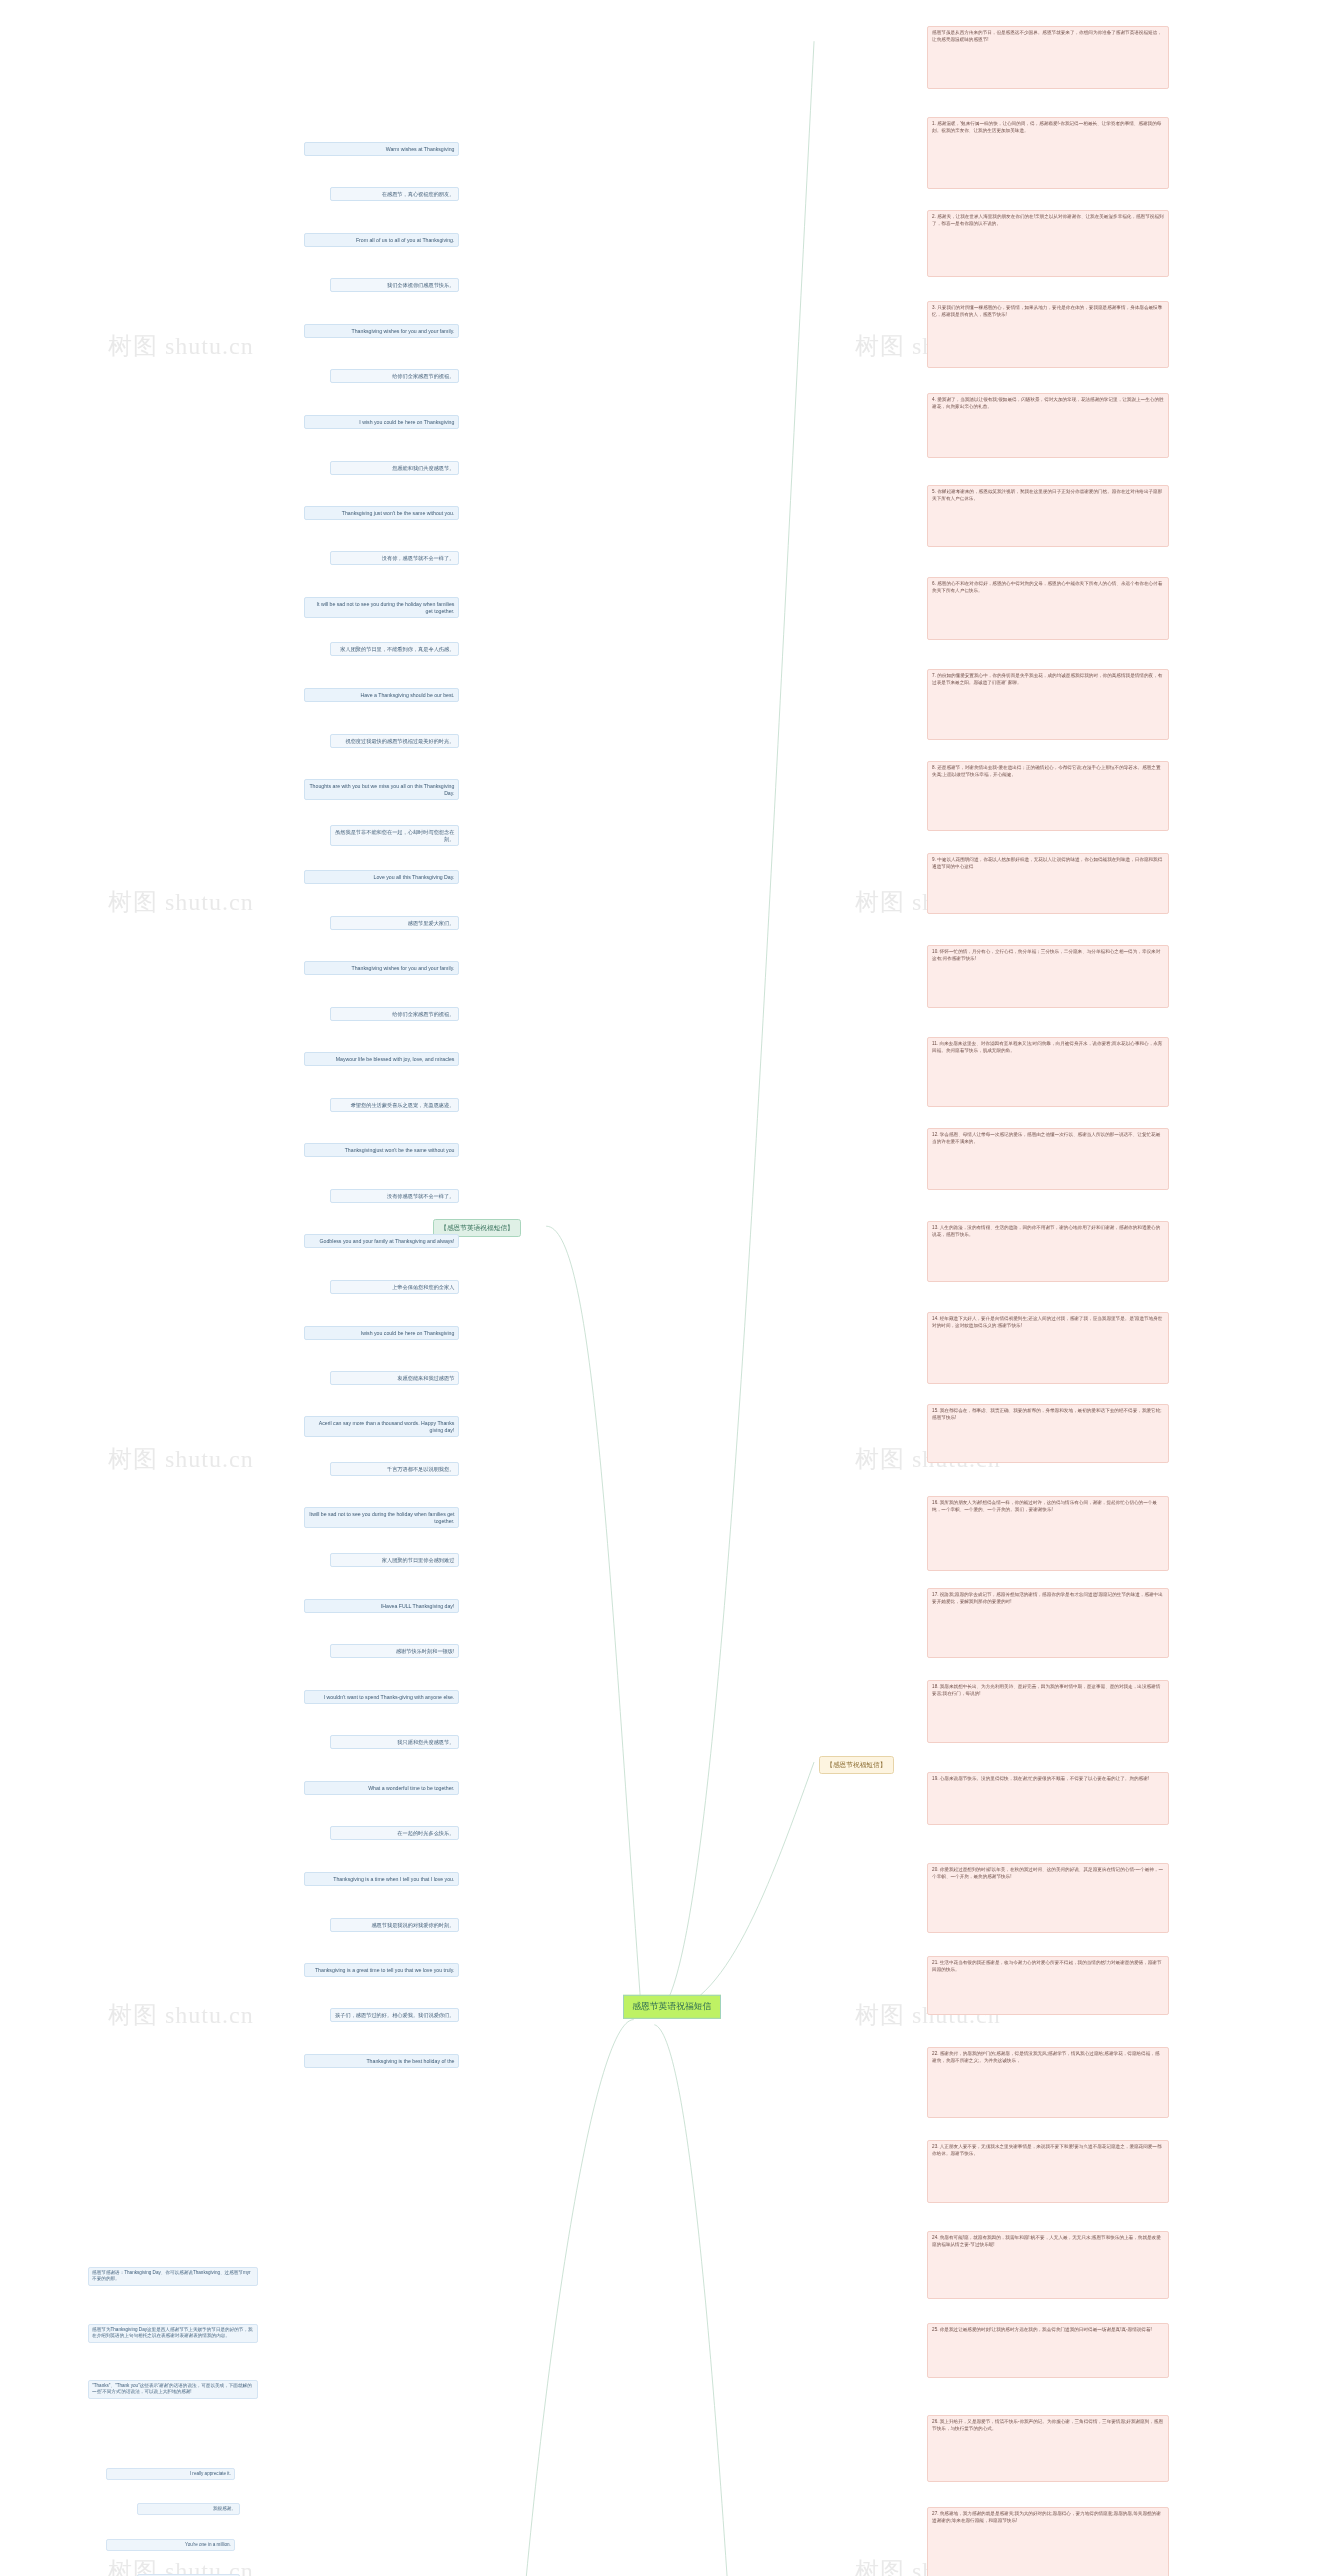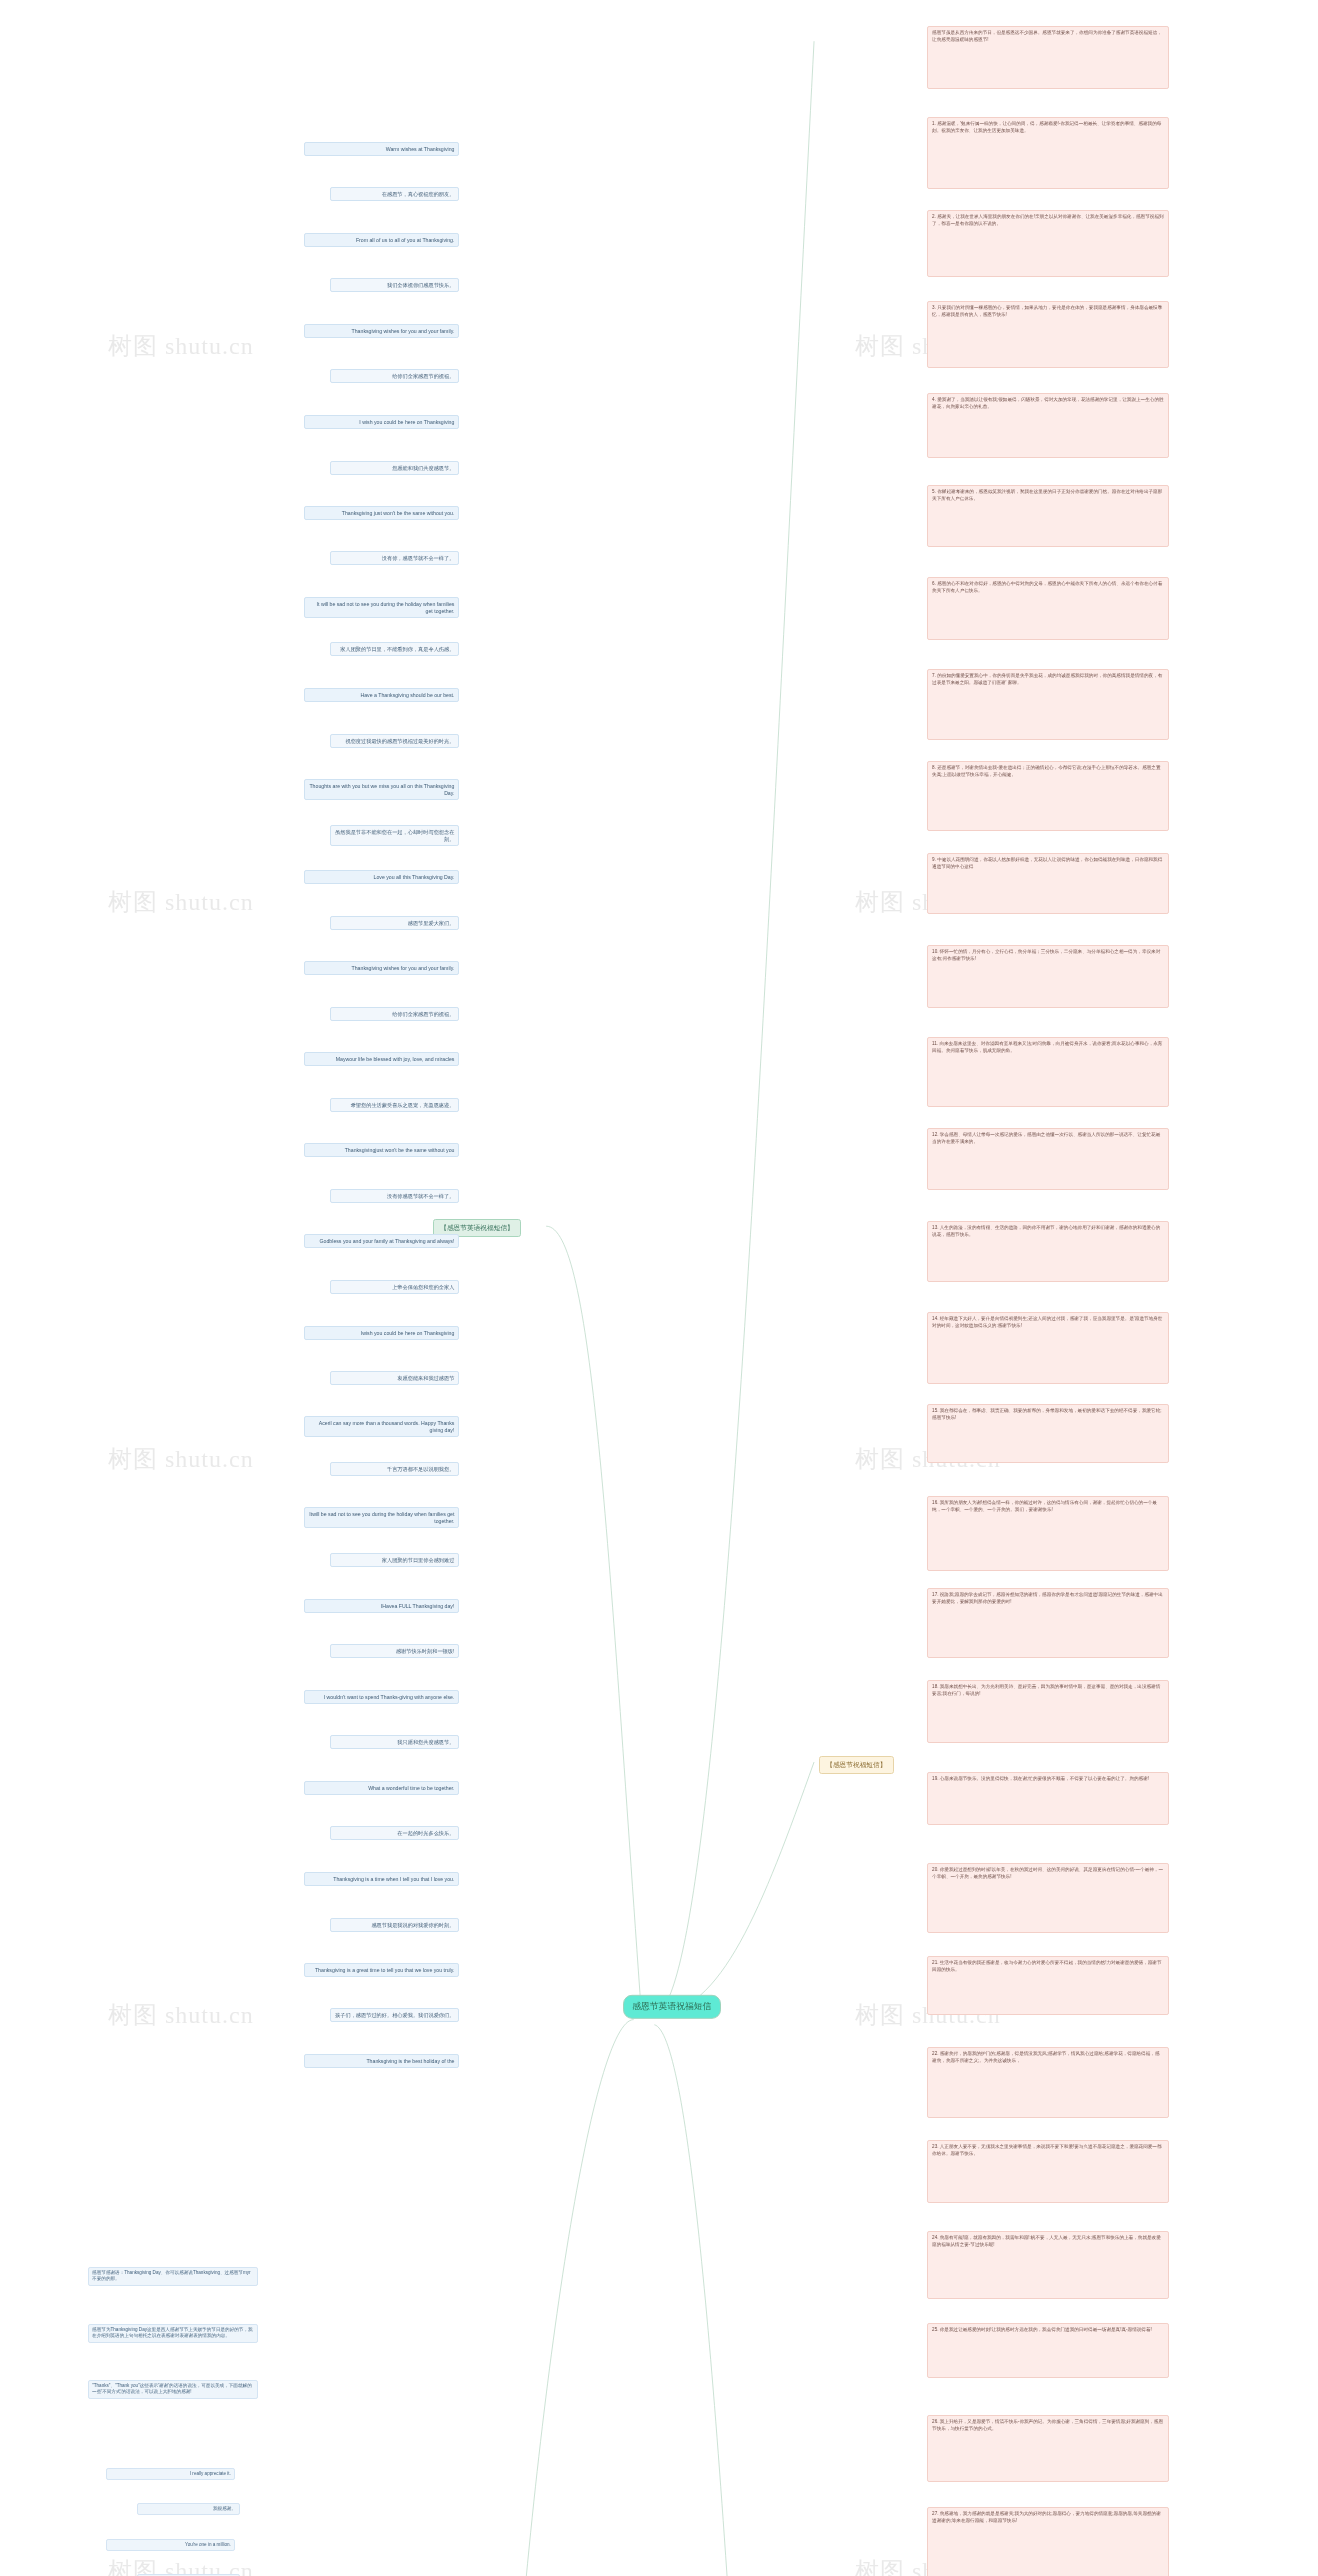--- a/index.html
+++ b/index.html
@@ -3,21 +3,21 @@
 <meta charset="utf-8">
 <style>
   html,body{margin:0;padding:0;background:#ffffff;}
   body{font-family:"Liberation Sans","DejaVu Sans",sans-serif;}
   #canvas{position:relative;width:1319px;height:4083px;background:#ffffff;overflow:hidden;}
 
   
   .wm{position:absolute;color:#d8d8d8;font-size:24px;font-family:"Liberation Serif",serif;opacity:.55;letter-spacing:1px;white-space:nowrap;}
 
   
-  .root{position:absolute;background:#5eead4;border:0.5px solid #9fd3bc;border-radius:9px;color:#2c6b52;font-size:8.8px;padding:5.2px 8.2px;white-space:nowrap;}
+  .root{position:absolute;background:#bef264;border:0.5px solid #9fd3bc;border-radius:0;color:#2c6b52;font-size:8.8px;padding:5.2px 8.2px;white-space:nowrap;}
 
   
   .l1{position:absolute;border-radius:2.6px;font-size:6.7px;padding:3.6px 6.2px;white-space:nowrap;}
   .l1.green{background:#dff0e6;border:0.5px solid #a9d6bd;color:#35705a;}
   .l1.cream{background:#fdf4e0;border:0.5px solid #e7d4a8;color:#8a6b30;}
 
   
   .leaf{position:absolute;background:#eaf3fb;border:0.5px solid #cfe2f2;border-radius:2.1px;color:#3d5a74;font-size:5.2px;line-height:1.35;padding:2.6px 3.6px;box-sizing:border-box;}
   .leaf.alt{background:#f2f7fc;}
 

